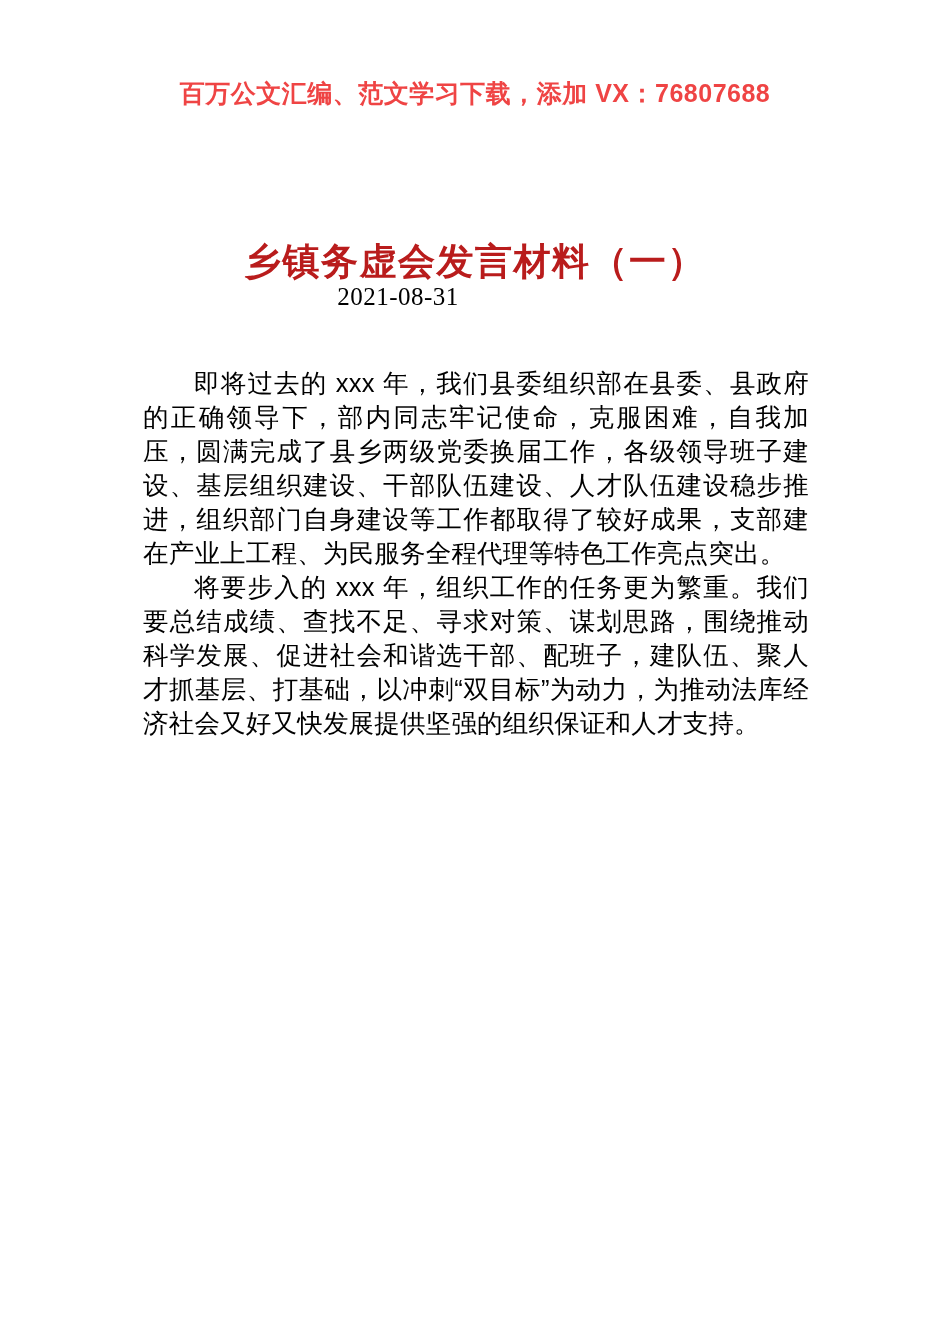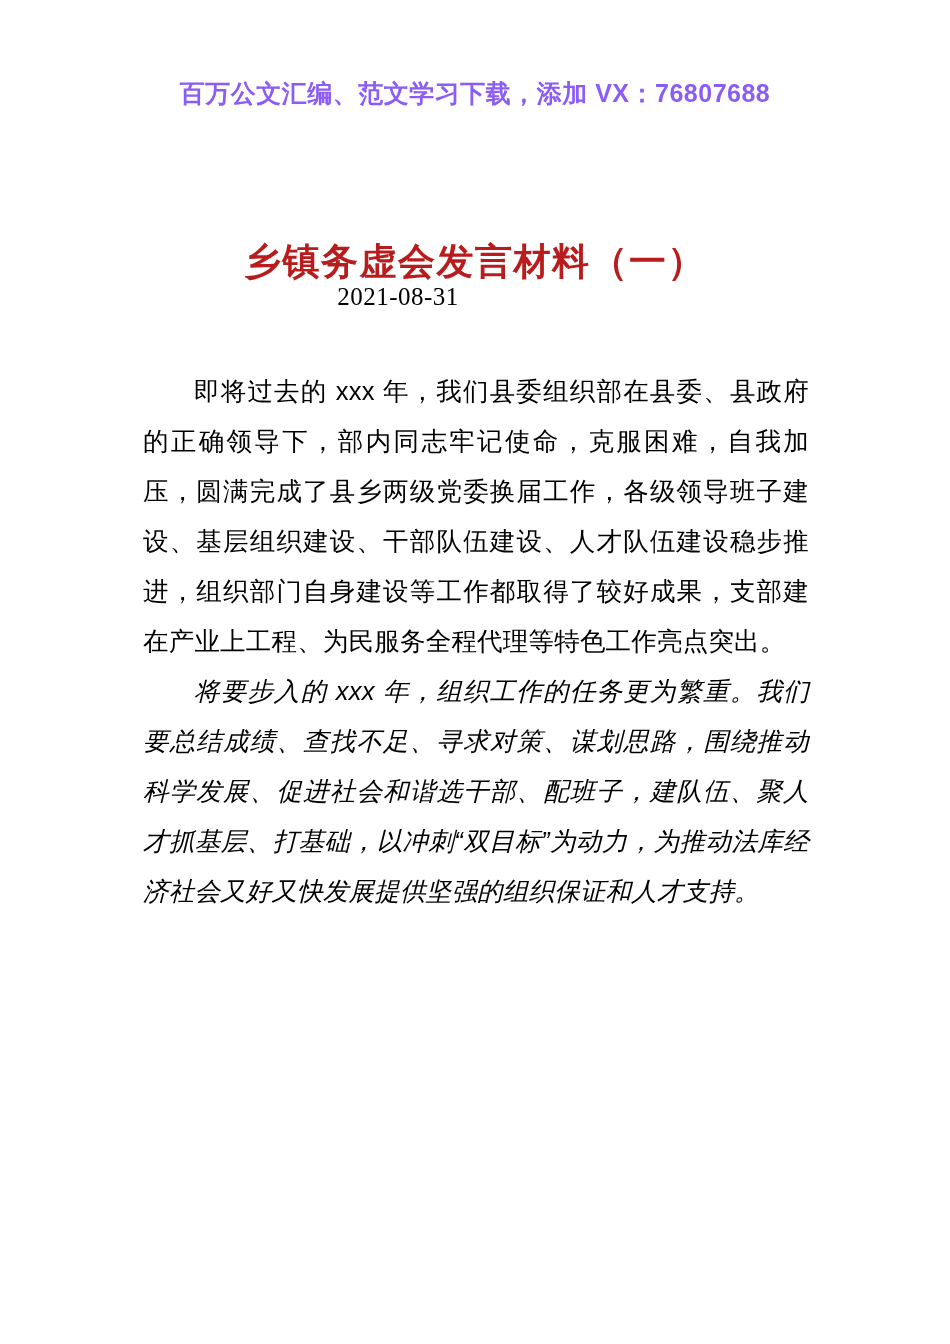--- a/index.html
+++ b/index.html
@@ -78,41 +78,41 @@
     position: absolute;
     top: 366px;
     left: 143px;
     width: 666px;
   }
 
   .para {
     margin: 0;
     font-family: "Liberation Sans", "DejaVu Sans", sans-serif;
     font-size: 25.5px;
-    line-height: 50px;
+    line-height: 34px;
     color: #000000;
     text-align: justify;
     text-justify: inter-ideograph;
     text-indent: 2em;
     letter-spacing: 0.2px;
     word-break: break-all;
   }
-  .para + .para { margin-top: 0; font-style: italic; }
+  .para + .para { margin-top: 0; }
 
   .para .lead {
     font-weight: 700;
   }
 </style>
 </head>
 <body>
 
 <div class="page">
 
   <div class="promo-banner">
-    <span class="promo-text" style="color: #8b5cf6;">百万公文汇编、范文学习下载，添加 VX：76807688</span>
+    <span class="promo-text" style="color: #ef4444;">百万公文汇编、范文学习下载，添加 VX：76807688</span>
   </div>
 
   <h1 class="doc-title">乡镇务虚会发言材料（一）</h1>
 
   <div class="doc-date">2021-08-31</div>
 
   <div class="doc-body">
 
     <p class="para">
       <span>即将过去的 xxx 年，我们县委组织部在县委、县政府的正确领导下，部内同志牢记使命，克服困难，自我加压，圆满完成了县乡两级党委换届工作，各级领导班子建设、基层组织建设、干部队伍建设、人才队伍建设稳步推进，组织部门自身建设等工作都取得了较好成果，支部建在产业上工程、为民服务全程代理等特色工作亮点突出。</span>

